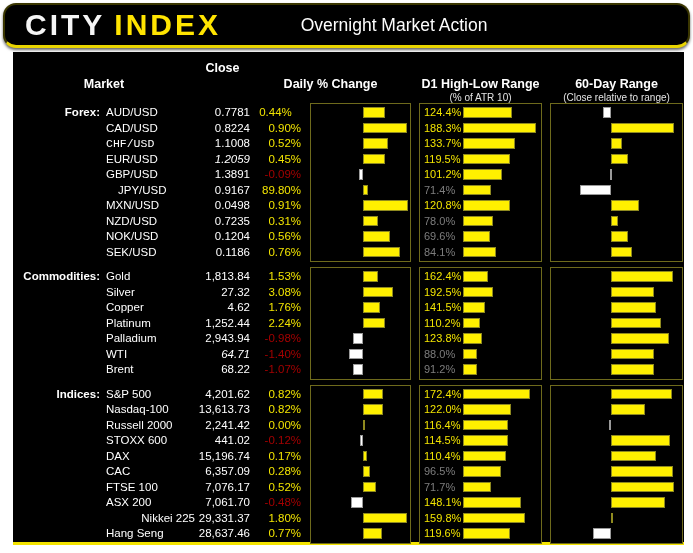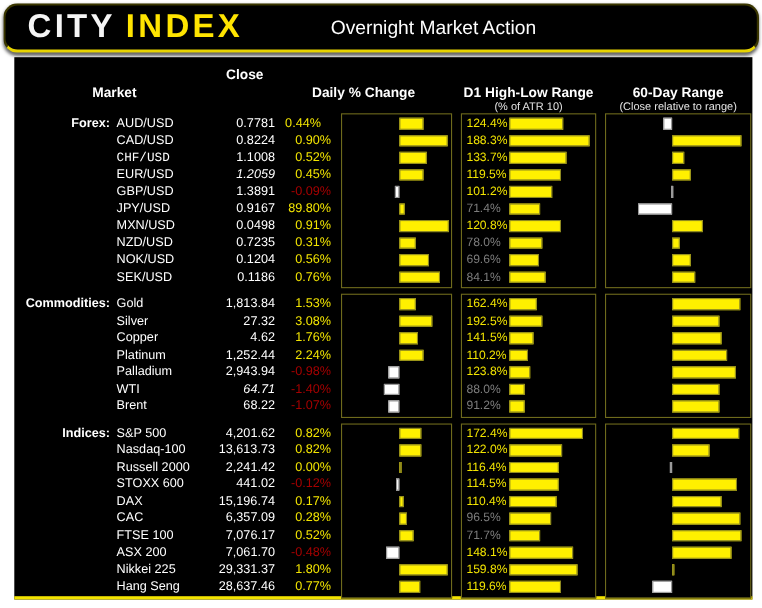--- a/index.html
+++ b/index.html
@@ -97,21 +97,21 @@
           <div class="cell c-pct pct-pos" style="grid-row: 2;">0.90%</div>
           <div class="cell c-market" style="grid-row: 3; font-family: Liberation Mono, monospace;">CHF/USD</div>
           <div class="cell c-close" style="grid-row: 3;">1.1008</div>
           <div class="cell c-pct pct-pos" style="grid-row: 3;">0.52%</div>
           <div class="cell c-market" style="grid-row: 4;">EUR/USD</div>
           <div class="cell c-close" style="grid-row: 4; font-style: italic;">1.2059</div>
           <div class="cell c-pct pct-pos" style="grid-row: 4;">0.45%</div>
           <div class="cell c-market" style="grid-row: 5;">GBP/USD</div>
           <div class="cell c-close" style="grid-row: 5;">1.3891</div>
           <div class="cell c-pct pct-neg" style="grid-row: 5;">-0.09%</div>
-          <div class="cell c-market" style="grid-row: 6;">JPY/USD</div>
+          <div class="cell c-market" style="grid-row: 6; margin-left: 12px;">JPY/USD</div>
           <div class="cell c-close" style="grid-row: 6;">0.9167</div>
           <div class="cell c-pct pct-pos" style="grid-row: 6;">89.80%</div>
           <div class="cell c-market" style="grid-row: 7;">MXN/USD</div>
           <div class="cell c-close" style="grid-row: 7;">0.0498</div>
           <div class="cell c-pct pct-pos" style="grid-row: 7;">0.91%</div>
           <div class="cell c-market" style="grid-row: 8;">NZD/USD</div>
           <div class="cell c-close" style="grid-row: 8;">0.7235</div>
           <div class="cell c-pct pct-pos" style="grid-row: 8;">0.31%</div>
           <div class="cell c-market" style="grid-row: 9;">NOK/USD</div>
           <div class="cell c-close" style="grid-row: 9;">0.1204</div>
@@ -345,21 +345,21 @@
           <div class="cell c-pct pct-pos" style="grid-row: 5;">0.17%</div>
           <div class="cell c-market" style="grid-row: 6;">CAC</div>
           <div class="cell c-close" style="grid-row: 6;">6,357.09</div>
           <div class="cell c-pct pct-pos" style="grid-row: 6;">0.28%</div>
           <div class="cell c-market" style="grid-row: 7;">FTSE 100</div>
           <div class="cell c-close" style="grid-row: 7;">7,076.17</div>
           <div class="cell c-pct pct-pos" style="grid-row: 7;">0.52%</div>
           <div class="cell c-market" style="grid-row: 8;">ASX 200</div>
           <div class="cell c-close" style="grid-row: 8;">7,061.70</div>
           <div class="cell c-pct pct-neg" style="grid-row: 8;">-0.48%</div>
-          <div class="cell c-market" style="grid-row: 9;">Nikkei 225</div>
+          <div class="cell c-market" style="grid-row: 9; text-align: right;">Nikkei 225</div>
           <div class="cell c-close" style="grid-row: 9;">29,331.37</div>
           <div class="cell c-pct pct-pos" style="grid-row: 9;">1.80%</div>
           <div class="cell c-market" style="grid-row: 10;">Hang Seng</div>
           <div class="cell c-close" style="grid-row: 10;">28,637.46</div>
           <div class="cell c-pct pct-pos" style="grid-row: 10;">0.77%</div>
           <div class="panel p-daily">
             <div class="slot">
               <div class="bar bar-pos" style="width: 20.09px; left: 52px;"></div>
             </div>
             <div class="slot">

